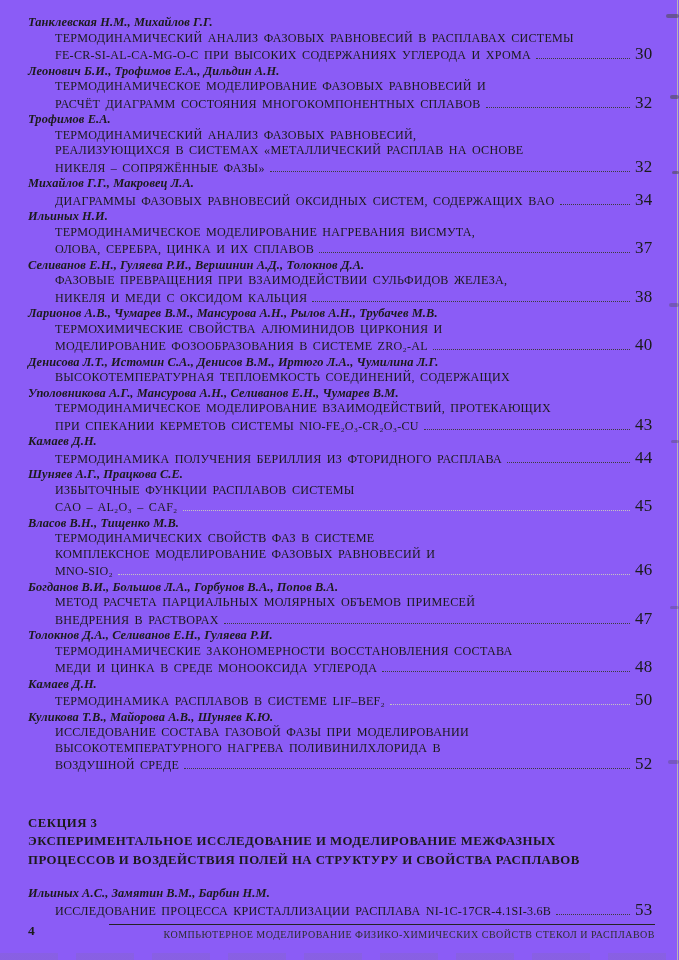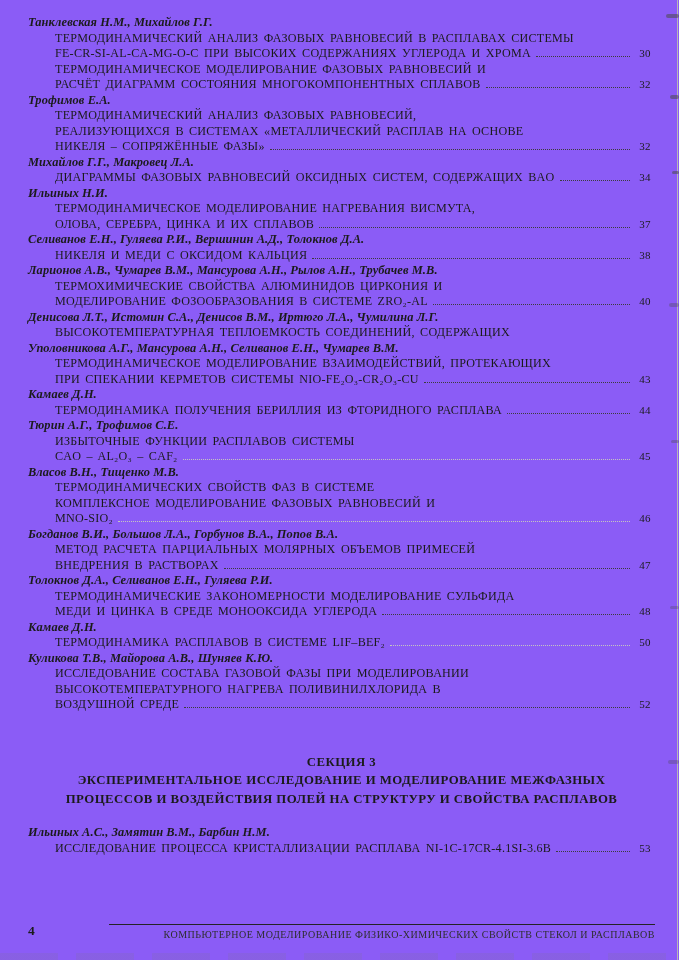--- a/index.html
+++ b/index.html
@@ -40,27 +40,27 @@
   .leader {
     flex: 1 1 auto;
     min-width: 10px;
     border-bottom: 1.5px dotted #3c3c3c;
     margin: 0 5px 3px 5px;
   }
   .leader.faint { border-bottom-color: #c6c5c0; }
   .pg {
     flex: 0 0 auto;
     min-width: 20px;
-    text-align: center;
-    font-size: 11px;
+    text-align: left;
+    font-size: 17px;
   }
   
   .section-heading {
     margin-top: 40px;
-    text-align: center;
+    text-align: left;
     font-weight: bold;
     font-size: 12.8px;
     line-height: 18.5px;
     letter-spacing: 0.45px;
   }
   
   #section3-list { margin-top: 17px; }
   
   .footer {
     position: absolute;
@@ -116,20 +116,21 @@
       <div class="entry">
         <div class="authors">Танклевская Н.М., Михайлов Г.Г.</div>
         <div class="tline">ТЕРМОДИНАМИЧЕСКИЙ АНАЛИЗ ФАЗОВЫХ РАВНОВЕСИЙ В РАСПЛАВАХ СИСТЕМЫ</div>
         <div class="tline last">
           <span class="ttext">FE-CR-SI-AL-CA-MG-O-C ПРИ ВЫСОКИХ СОДЕРЖАНИЯХ УГЛЕРОДА И ХРОМА</span>
           <span class="leader"></span>
           <span class="pg">30</span>
         </div>
       </div>
       <div class="entry">
+        <div class="authors">Леонович Б.И., Трофимов Е.А., Дильдин А.Н.</div>
         <div class="tline">ТЕРМОДИНАМИЧЕСКОЕ МОДЕЛИРОВАНИЕ ФАЗОВЫХ РАВНОВЕСИЙ И</div>
         <div class="tline last">
           <span class="ttext">РАСЧЁТ ДИАГРАММ СОСТОЯНИЯ МНОГОКОМПОНЕНТНЫХ СПЛАВОВ</span>
           <span class="leader"></span>
           <span class="pg">32</span>
         </div>
       </div>
       <div class="entry">
         <div class="authors">Трофимов Е.А.</div>
         <div class="tline">ТЕРМОДИНАМИЧЕСКИЙ АНАЛИЗ ФАЗОВЫХ РАВНОВЕСИЙ,</div>
@@ -152,20 +153,21 @@
         <div class="authors">Ильиных Н.И.</div>
         <div class="tline">ТЕРМОДИНАМИЧЕСКОЕ МОДЕЛИРОВАНИЕ НАГРЕВАНИЯ ВИСМУТА,</div>
         <div class="tline last">
           <span class="ttext">ОЛОВА, СЕРЕБРА, ЦИНКА И ИХ СПЛАВОВ</span>
           <span class="leader"></span>
           <span class="pg">37</span>
         </div>
       </div>
       <div class="entry">
         <div class="authors">Селиванов Е.Н., Гуляева Р.И., Вершинин А.Д., Толокнов Д.А.</div>
+        <div class="tline">ФАЗОВЫЕ ПРЕВРАЩЕНИЯ ПРИ ВЗАИМОДЕЙСТВИИ СУЛЬФИДОВ ЖЕЛЕЗА,</div>
         <div class="tline last">
           <span class="ttext">НИКЕЛЯ И МЕДИ С ОКСИДОМ КАЛЬЦИЯ</span>
           <span class="leader"></span>
           <span class="pg">38</span>
         </div>
       </div>
       <div class="entry">
         <div class="authors">Ларионов А.В., Чумарев В.М., Мансурова А.Н., Рылов А.Н., Трубачев М.В.</div>
         <div class="tline">ТЕРМОХИМИЧЕСКИЕ СВОЙСТВА АЛЮМИНИДОВ ЦИРКОНИЯ И</div>
         <div class="tline last">
@@ -189,21 +191,21 @@
       </div>
       <div class="entry">
         <div class="authors">Камаев Д.Н.</div>
         <div class="tline last">
           <span class="ttext">ТЕРМОДИНАМИКА ПОЛУЧЕНИЯ БЕРИЛЛИЯ ИЗ ФТОРИДНОГО РАСПЛАВА</span>
           <span class="leader"></span>
           <span class="pg">44</span>
         </div>
       </div>
       <div class="entry">
-        <div class="authors">Тюрин А.Г., Трофимов С.Е.</div>
+        <div class="authors">Шуняев А.Г., Працкова С.Е.</div>
         <div class="tline">ИЗБЫТОЧНЫЕ ФУНКЦИИ РАСПЛАВОВ СИСТЕМЫ</div>
         <div class="tline last">
           <span class="ttext">CAO – AL₂O₃ – CAF₂</span>
           <span class="leader faint"></span>
           <span class="pg">45</span>
         </div>
       </div>
       <div class="entry">
         <div class="authors">Власов В.Н., Тищенко М.В.</div>
         <div class="tline">ТЕРМОДИНАМИЧЕСКИХ СВОЙСТВ ФАЗ В СИСТЕМЕ</div>
@@ -218,21 +220,21 @@
         <div class="authors">Богданов В.И., Большов Л.А., Горбунов В.А., Попов В.А.</div>
         <div class="tline">МЕТОД РАСЧЕТА ПАРЦИАЛЬНЫХ МОЛЯРНЫХ ОБЪЕМОВ ПРИМЕСЕЙ</div>
         <div class="tline last">
           <span class="ttext">ВНЕДРЕНИЯ В РАСТВОРАХ</span>
           <span class="leader"></span>
           <span class="pg">47</span>
         </div>
       </div>
       <div class="entry">
         <div class="authors">Толокнов Д.А., Селиванов Е.Н., Гуляева Р.И.</div>
-        <div class="tline">ТЕРМОДИНАМИЧЕСКИЕ ЗАКОНОМЕРНОСТИ МОДЕЛИРОВАНИЕ СУЛЬФИДА</div>
+        <div class="tline">ТЕРМОДИНАМИЧЕСКИЕ ЗАКОНОМЕРНОСТИ ВОССТАНОВЛЕНИЯ СОСТАВА</div>
         <div class="tline last">
           <span class="ttext">МЕДИ И ЦИНКА В СРЕДЕ МОНООКСИДА УГЛЕРОДА</span>
           <span class="leader"></span>
           <span class="pg">48</span>
         </div>
       </div>
       <div class="entry">
         <div class="authors">Камаев Д.Н.</div>
         <div class="tline last">
           <span class="ttext">ТЕРМОДИНАМИКА РАСПЛАВОВ В СИСТЕМЕ LIF–BEF₂</span>

